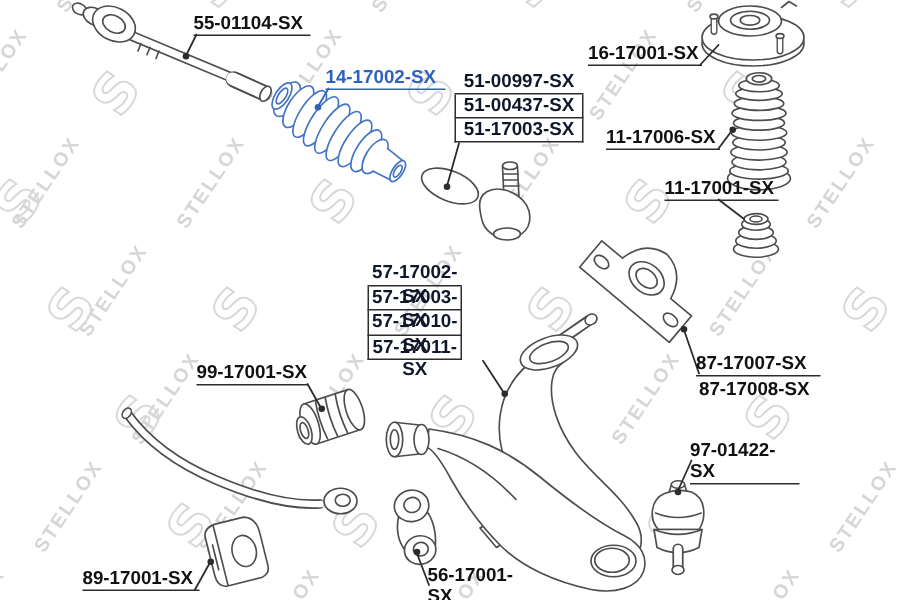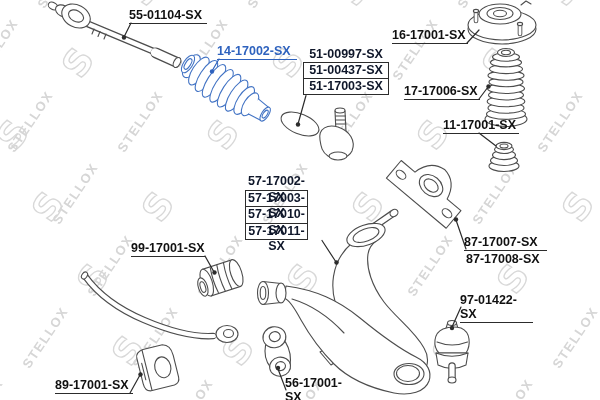--- a/index.html
+++ b/index.html
@@ -265,21 +265,21 @@
   <div class="lbl u blue" style="left:217px;top:44px;width:80px;">14-17002-SX</div>
 
   <div class="grp g51" style="left:303px;top:47px;width:86px;">
     <div class="row first">51-00997-SX</div>
     <div class="row boxed">51-00437-SX</div>
     <div class="row boxed">51-17003-SX</div>
   </div>
 
   <div class="lbl u" style="left:392px;top:28px;width:76px;">16-17001-SX</div>
 
-  <div class="lbl u" style="left:404px;top:84px;width:76px;">17-17006-SX</div>
+  <div class="lbl u" style="left:404px;top:84px;width:76px;">11-17006-SX</div>
 
   <div class="lbl u" style="left:404px;top:118px;width:76px;margin-left:39px;">11-17001-SX</div>
 
   <div class="grp g57" style="left:245px;top:174px;width:63px;">
     <div class="row first">57-17002-SX</div>
     <div class="row boxed">57-17003-SX</div>
     <div class="row boxed">57-17010-SX</div>
     <div class="row boxed">57-17011-SX</div>
   </div>
 

